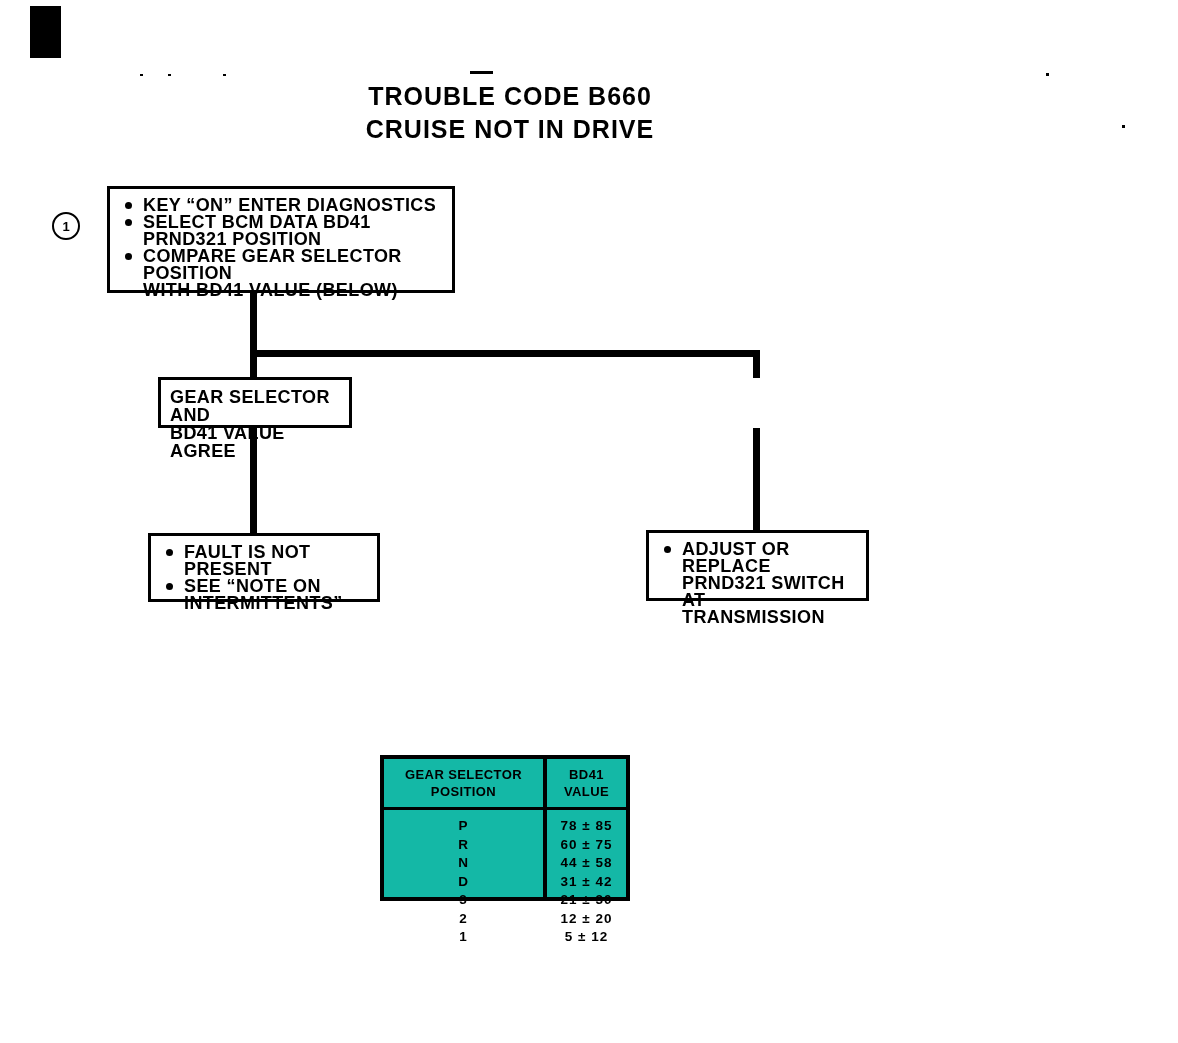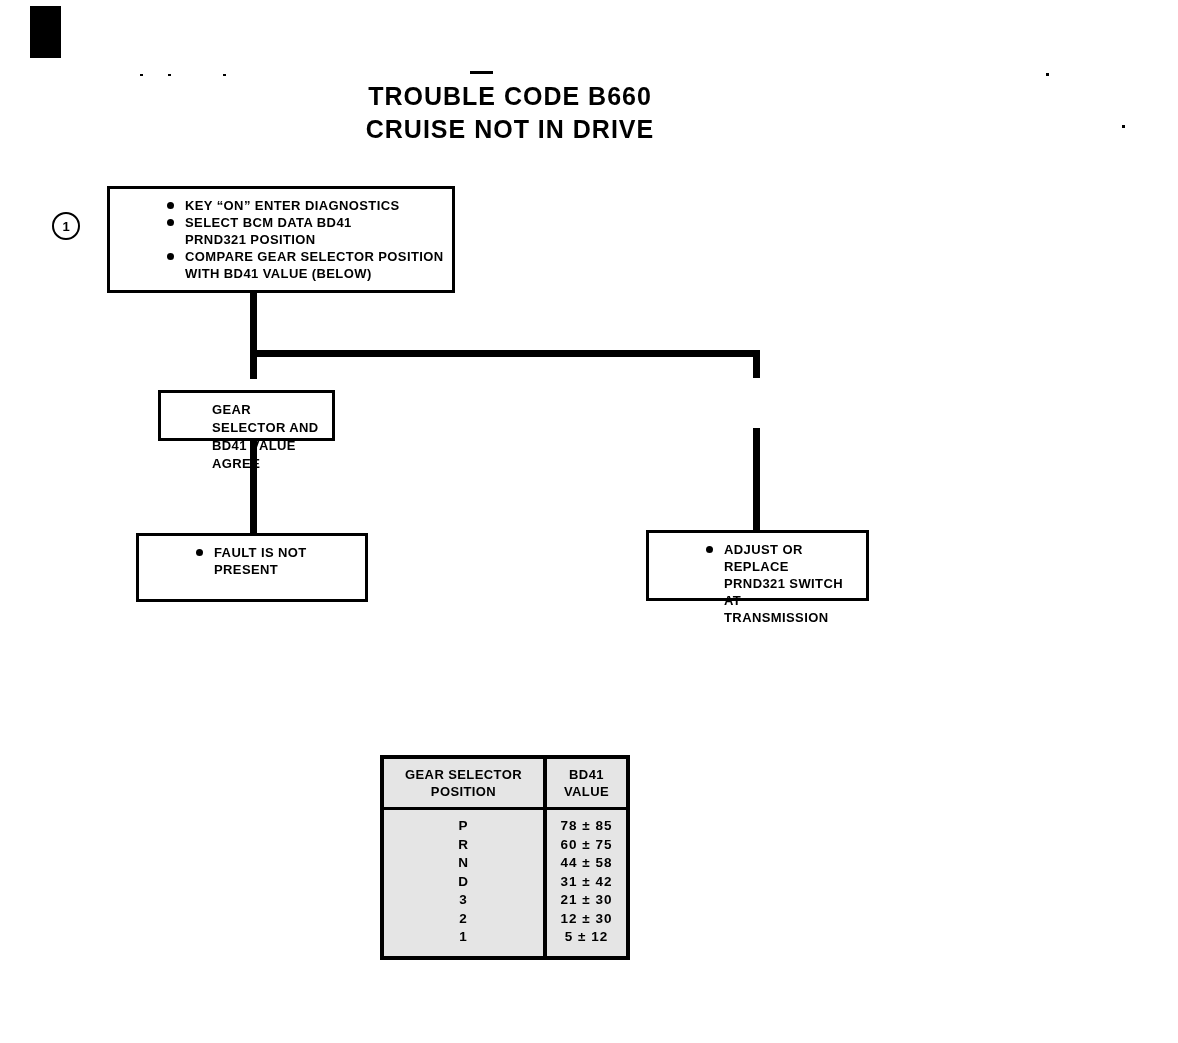--- a/index.html
+++ b/index.html
@@ -27,24 +27,23 @@
     letter-spacing: 1px;
     white-space: pre-line;
   }
 
   
   .fbox {
     position: absolute;
     border: 3px solid #000;
     background: #fff;
     font-weight: bold;
-    font-size: 13px;
+    font-size: 18px;
     line-height: 17px;
     letter-spacing: 0.4px;
-    padding-left: 42px;
   }
   .bullets { padding: 8px 6px 6px 6px; }
   .bullet-row { display: flex; align-items: flex-start; }
   .bullet-dot {
     flex: 0 0 auto;
     width: 7px; height: 7px;
     margin: 5px 11px 0 9px;
     border-radius: 50%;
     background: #000;
   }
@@ -67,23 +66,23 @@
     font-weight: bold; font-size: 13px;
   }
 
   
   .conn { position: absolute; background: #000; }
 
   
   .dtable {
     position: absolute;
     left: 380px; top: 755px;
-    width: 250px; height: 205px;
+    width: 250px; height: 146px;
     border: 4px solid #000;
-    background: #e5e5e5;
+    background: #14b8a6;
     padding-left: 39px;
   }
   .dtable .vdivider {
     position: absolute;
     left: 159px; top: 0; bottom: 0;
     width: 4px; background: #000;
   }
   .dtable .hdivider {
     position: absolute;
     left: 0; right: 0; top: 48px;
@@ -155,31 +154,36 @@
 PRND321 POSITION</span>
       </div>
       <div class="bullet-row">
         <span class="bullet-dot"></span>
         <span class="bullet-text">COMPARE GEAR SELECTOR POSITION
 WITH BD41 VALUE (BELOW)</span>
       </div>
     </div>
   </div>
 
-  <div class="fbox" style="left:158px; top:377px; width:177px; height:51px;margin-top:13px;">
+  <div class="fbox" style="left:158px; top:377px; width:194px; height:51px;">
     <div class="plainbox-text">GEAR SELECTOR AND
 BD41 VALUE AGREE</div>
   </div>
 
 
-  <div class="fbox" style="left:136px; top:533px; width:232px; height:69px;">
+  <div class="fbox" style="left:148px; top:533px; width:232px; height:69px;">
     <div class="bullets">
       <div class="bullet-row">
         <span class="bullet-dot"></span>
         <span class="bullet-text">FAULT IS NOT PRESENT</span>
+      </div>
+      <div class="bullet-row">
+        <span class="bullet-dot"></span>
+        <span class="bullet-text">SEE “NOTE ON
+INTERMITTENTS”</span>
       </div>
     </div>
   </div>
 
   <div class="fbox" style="left:646px; top:530px; width:223px; height:71px;">
     <div class="bullets">
       <div class="bullet-row">
         <span class="bullet-dot"></span>
         <span class="bullet-text">ADJUST OR REPLACE
 PRND321 SWITCH AT
@@ -211,21 +215,21 @@
       <div class="trow">
         <span class="tcell pos">D</span>
         <span class="tcell val">31 ± 42</span>
       </div>
       <div class="trow">
         <span class="tcell pos">3</span>
         <span class="tcell val">21 ± 30</span>
       </div>
       <div class="trow">
         <span class="tcell pos">2</span>
-        <span class="tcell val">12 ± 30</span>
+        <span class="tcell val">12 ± 20</span>
       </div>
       <div class="trow">
         <span class="tcell pos">1</span>
         <span class="tcell val">5 ± 12</span>
       </div>
     </div>
   </div>
 
 </div>
 

